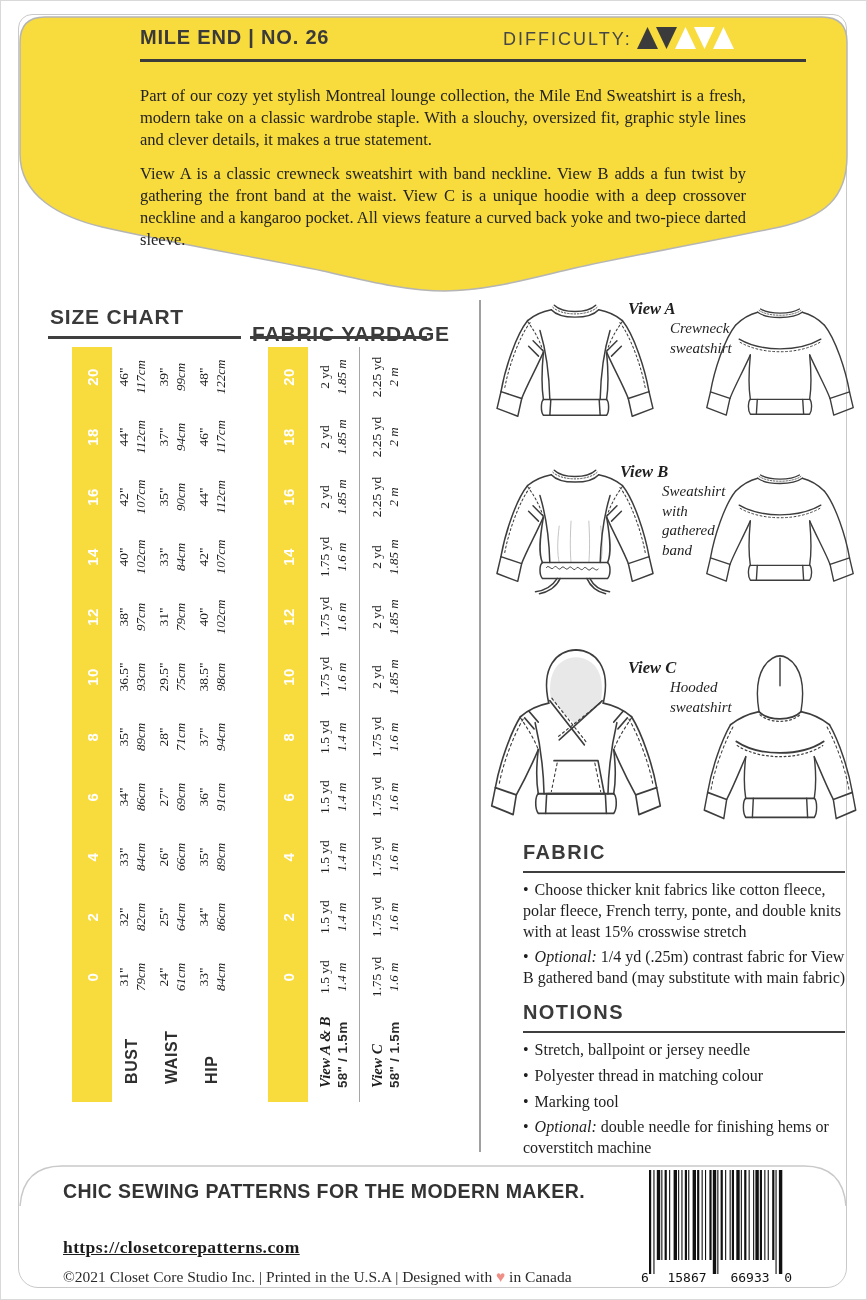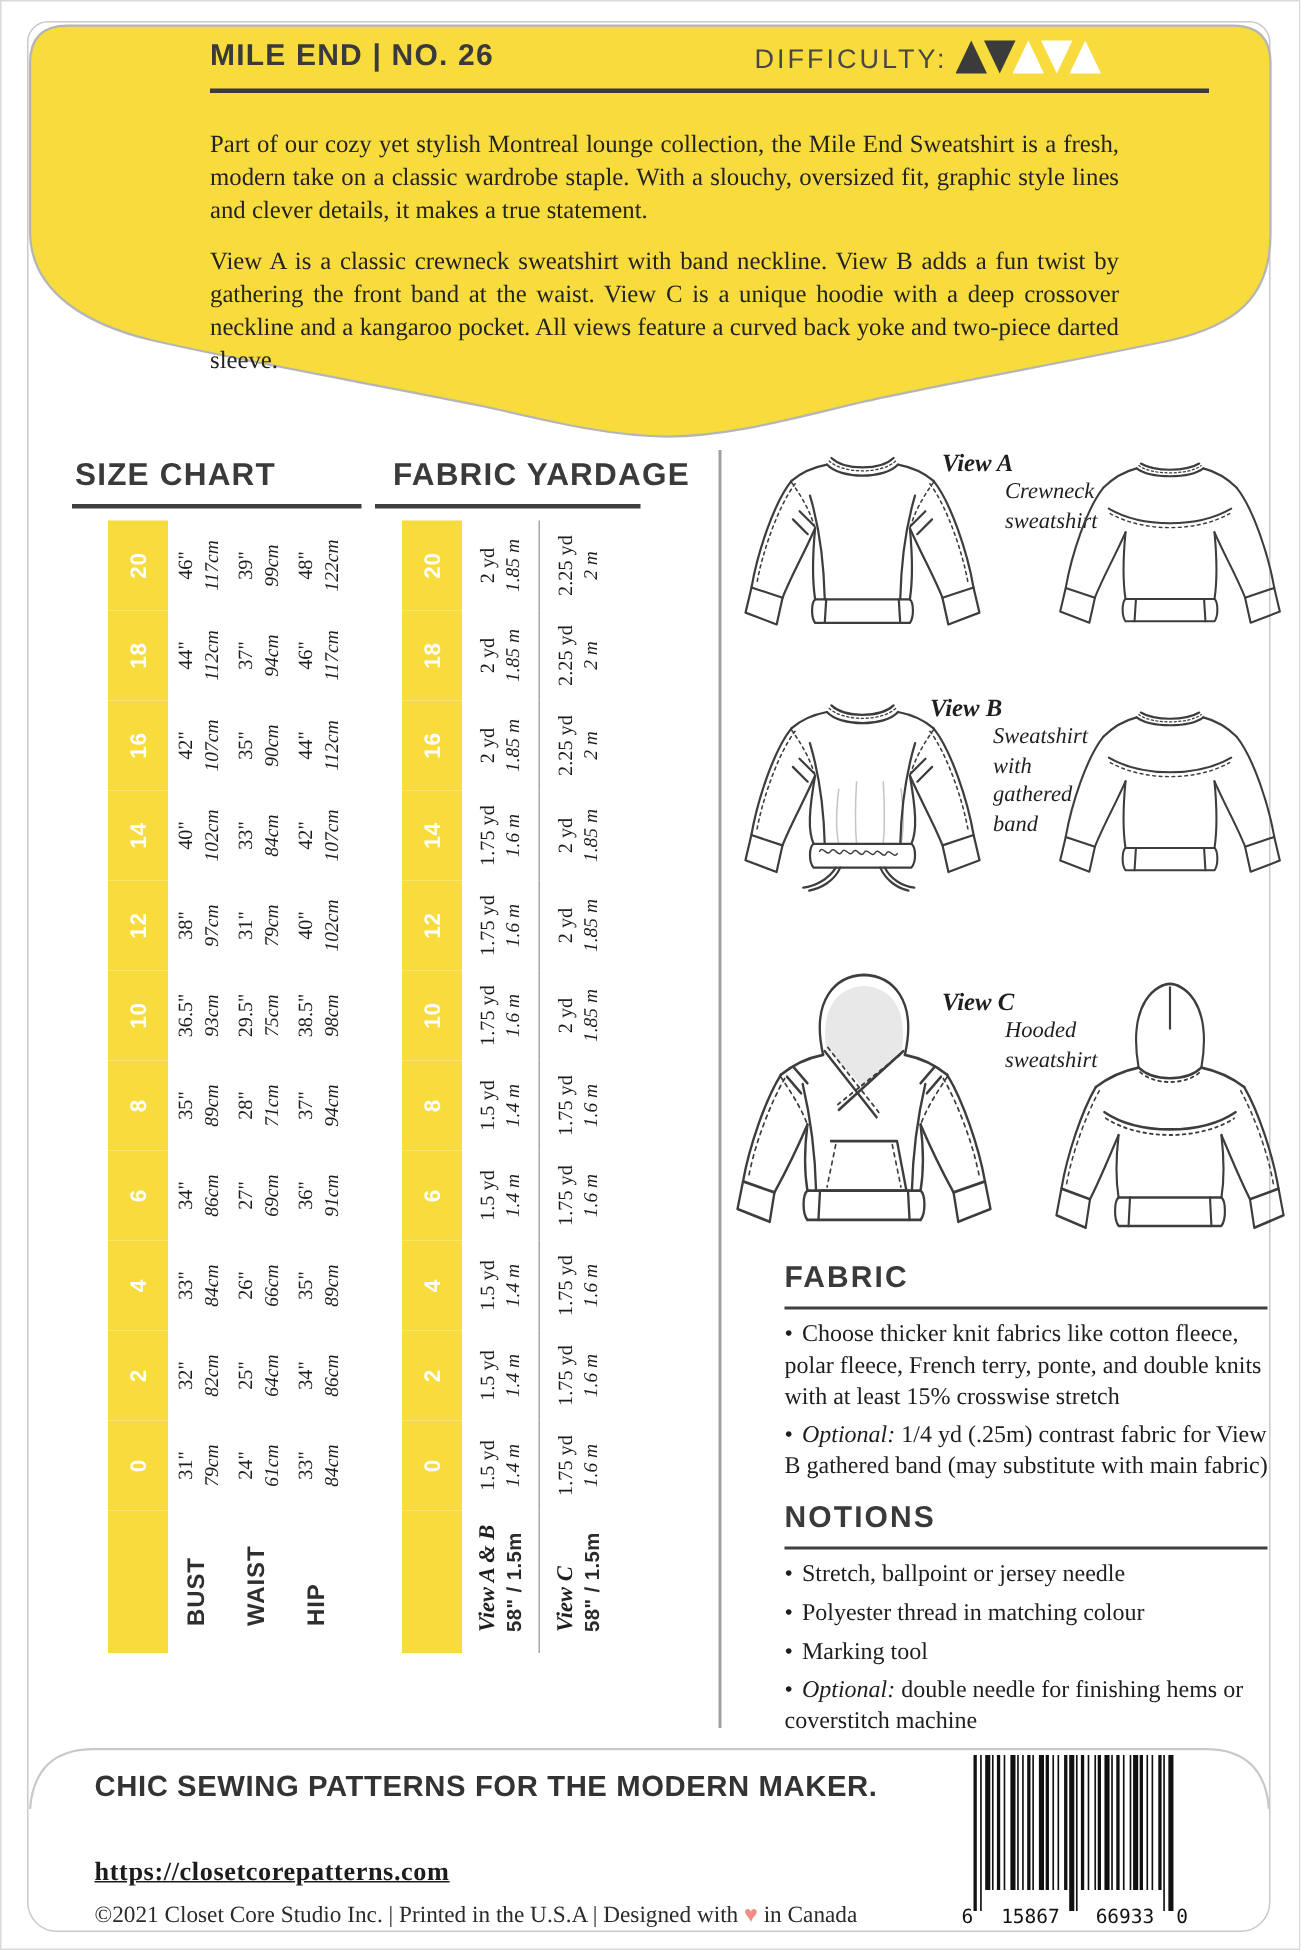--- a/index.html
+++ b/index.html
@@ -247,21 +247,21 @@
             <span class="met">117cm</span>
           </div>
           <div class="cell val">
             <span class="imp">48"</span>
             <span class="met">122cm</span>
           </div>
         </div>
     </div>
   </div>
 
-  <div class="abs chart-title" style="left:252px;top:305px;margin-left:10px;">FABRIC YARDAGE</div>
+  <div class="abs chart-title" style="left:252px;top:322px;">FABRIC YARDAGE</div>
   <div class="abs chart-underline" style="left:250px;top:336px;width:177px;"></div>
   <div class="abs rot-wrap" style="left:268px;top:347px;width:142px;height:755px;">
     <div class="rot-inner" style="width:755px;height:142px;">
       <div class="chart-grid" id="yard-grid" style="grid-template-columns:95px repeat(11,60px);grid-template-rows:40px 51px 51px;">
           <div class="cell y-cell"></div>
           <div class="cell y-cell size-num">0</div>
           <div class="cell y-cell size-num">2</div>
           <div class="cell y-cell size-num">4</div>
           <div class="cell y-cell size-num">6</div>
           <div class="cell y-cell size-num">8</div>

